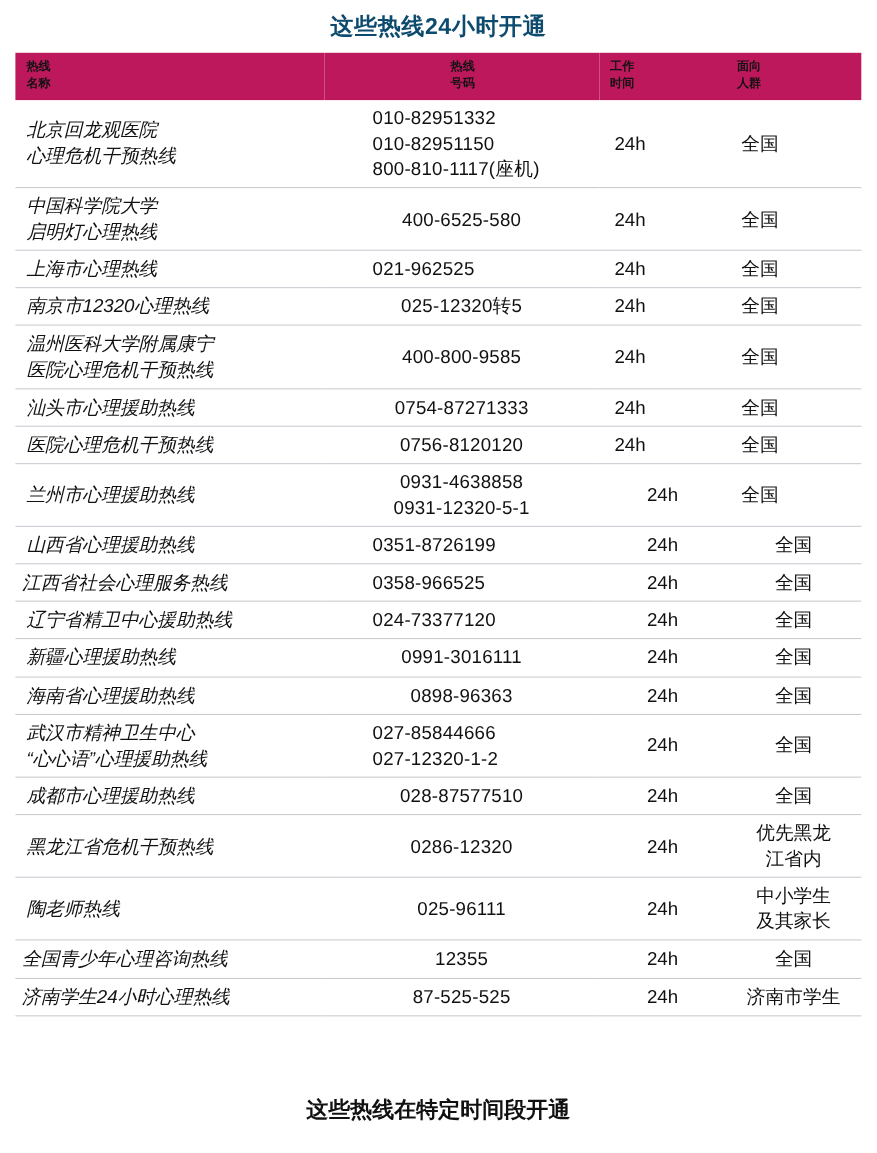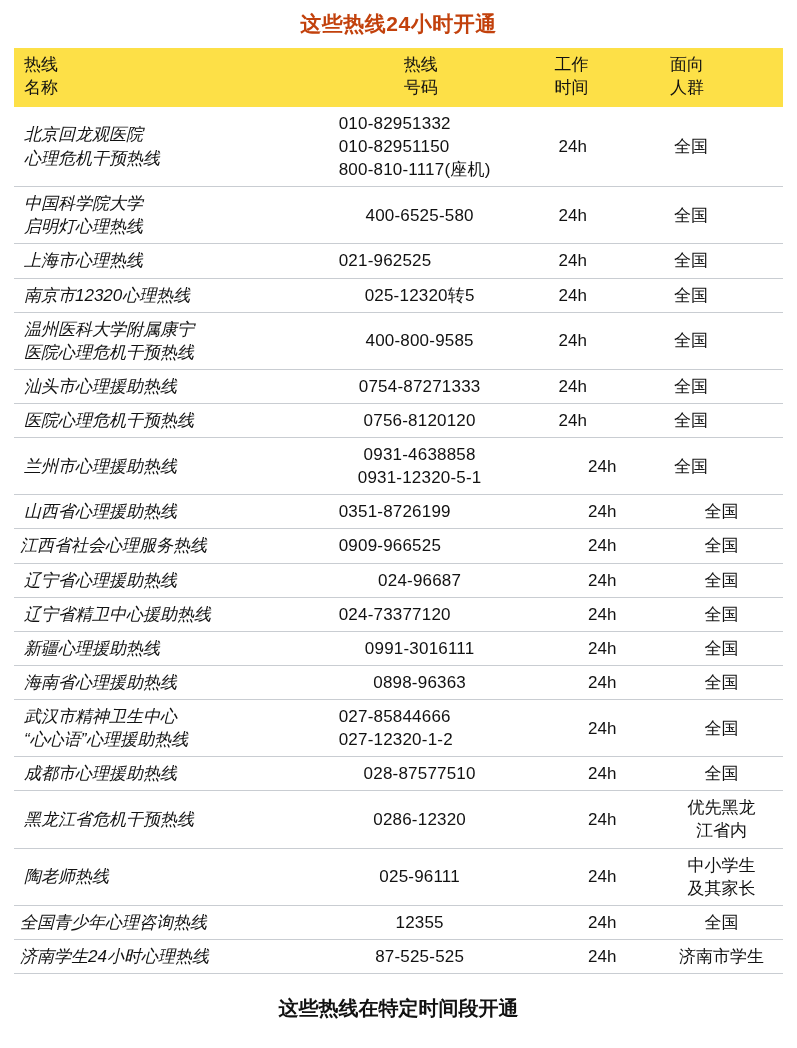--- a/index.html
+++ b/index.html
@@ -20,37 +20,37 @@
     position: relative;
     box-sizing: border-box;
     padding: 0 14px;
   }
   .title {
     text-align: center;
     font-size: 21px;
     font-weight: 700;
     letter-spacing: 0.5px;
     padding: 10px 0 10px 0;
-    color: #c2410c;
+    color: #0c4a6e;
   }
   table.hotlines {
     width: 100%;
     border-collapse: collapse;
     table-layout: fixed;
     font-size: 17px;
   }
   table.hotlines col.c-name  { width: 36.5%; }
   table.hotlines col.c-num   { width: 32.5%; }
   table.hotlines col.c-time  { width: 15.0%; }
   table.hotlines col.c-aud   { width: 16.0%; }
 
   thead th {
-    background: #fde047;
-    font-weight: 400;
-    font-size: 17px;
+    background: #be185d;
+    font-weight: 700;
+    font-size: 11px;
     text-align: left;
     padding: 6px 8px 7px 10px;
     vertical-align: top;
     line-height: 1.35;
     border: none;
     color: #111;
   }
   thead th.center { text-align: center; }
   thead th .l2 { display: block; }
 
@@ -174,27 +174,21 @@
           <td class="aud lft">全国</td>
         </tr>
         <tr>
           <td class="name">山西省心理援助热线</td>
           <td class="num lft">0351-8726199</td>
           <td class="time">24h</td>
           <td class="aud">全国</td>
         </tr>
         <tr>
           <td class="name ctr">江西省社会心理服务热线</td>
-          <td class="num lft">0909-966525</td>
-          <td class="time">24h</td>
-          <td class="aud">全国</td>
-        </tr>
-        <tr>
-          <td class="name">辽宁省心理援助热线</td>
-          <td class="num">024-96687</td>
+          <td class="num lft">0358-966525</td>
           <td class="time">24h</td>
           <td class="aud">全国</td>
         </tr>
         <tr>
           <td class="name">辽宁省精卫中心援助热线</td>
           <td class="num lft">024-73377120</td>
           <td class="time">24h</td>
           <td class="aud">全国</td>
         </tr>
         <tr>

